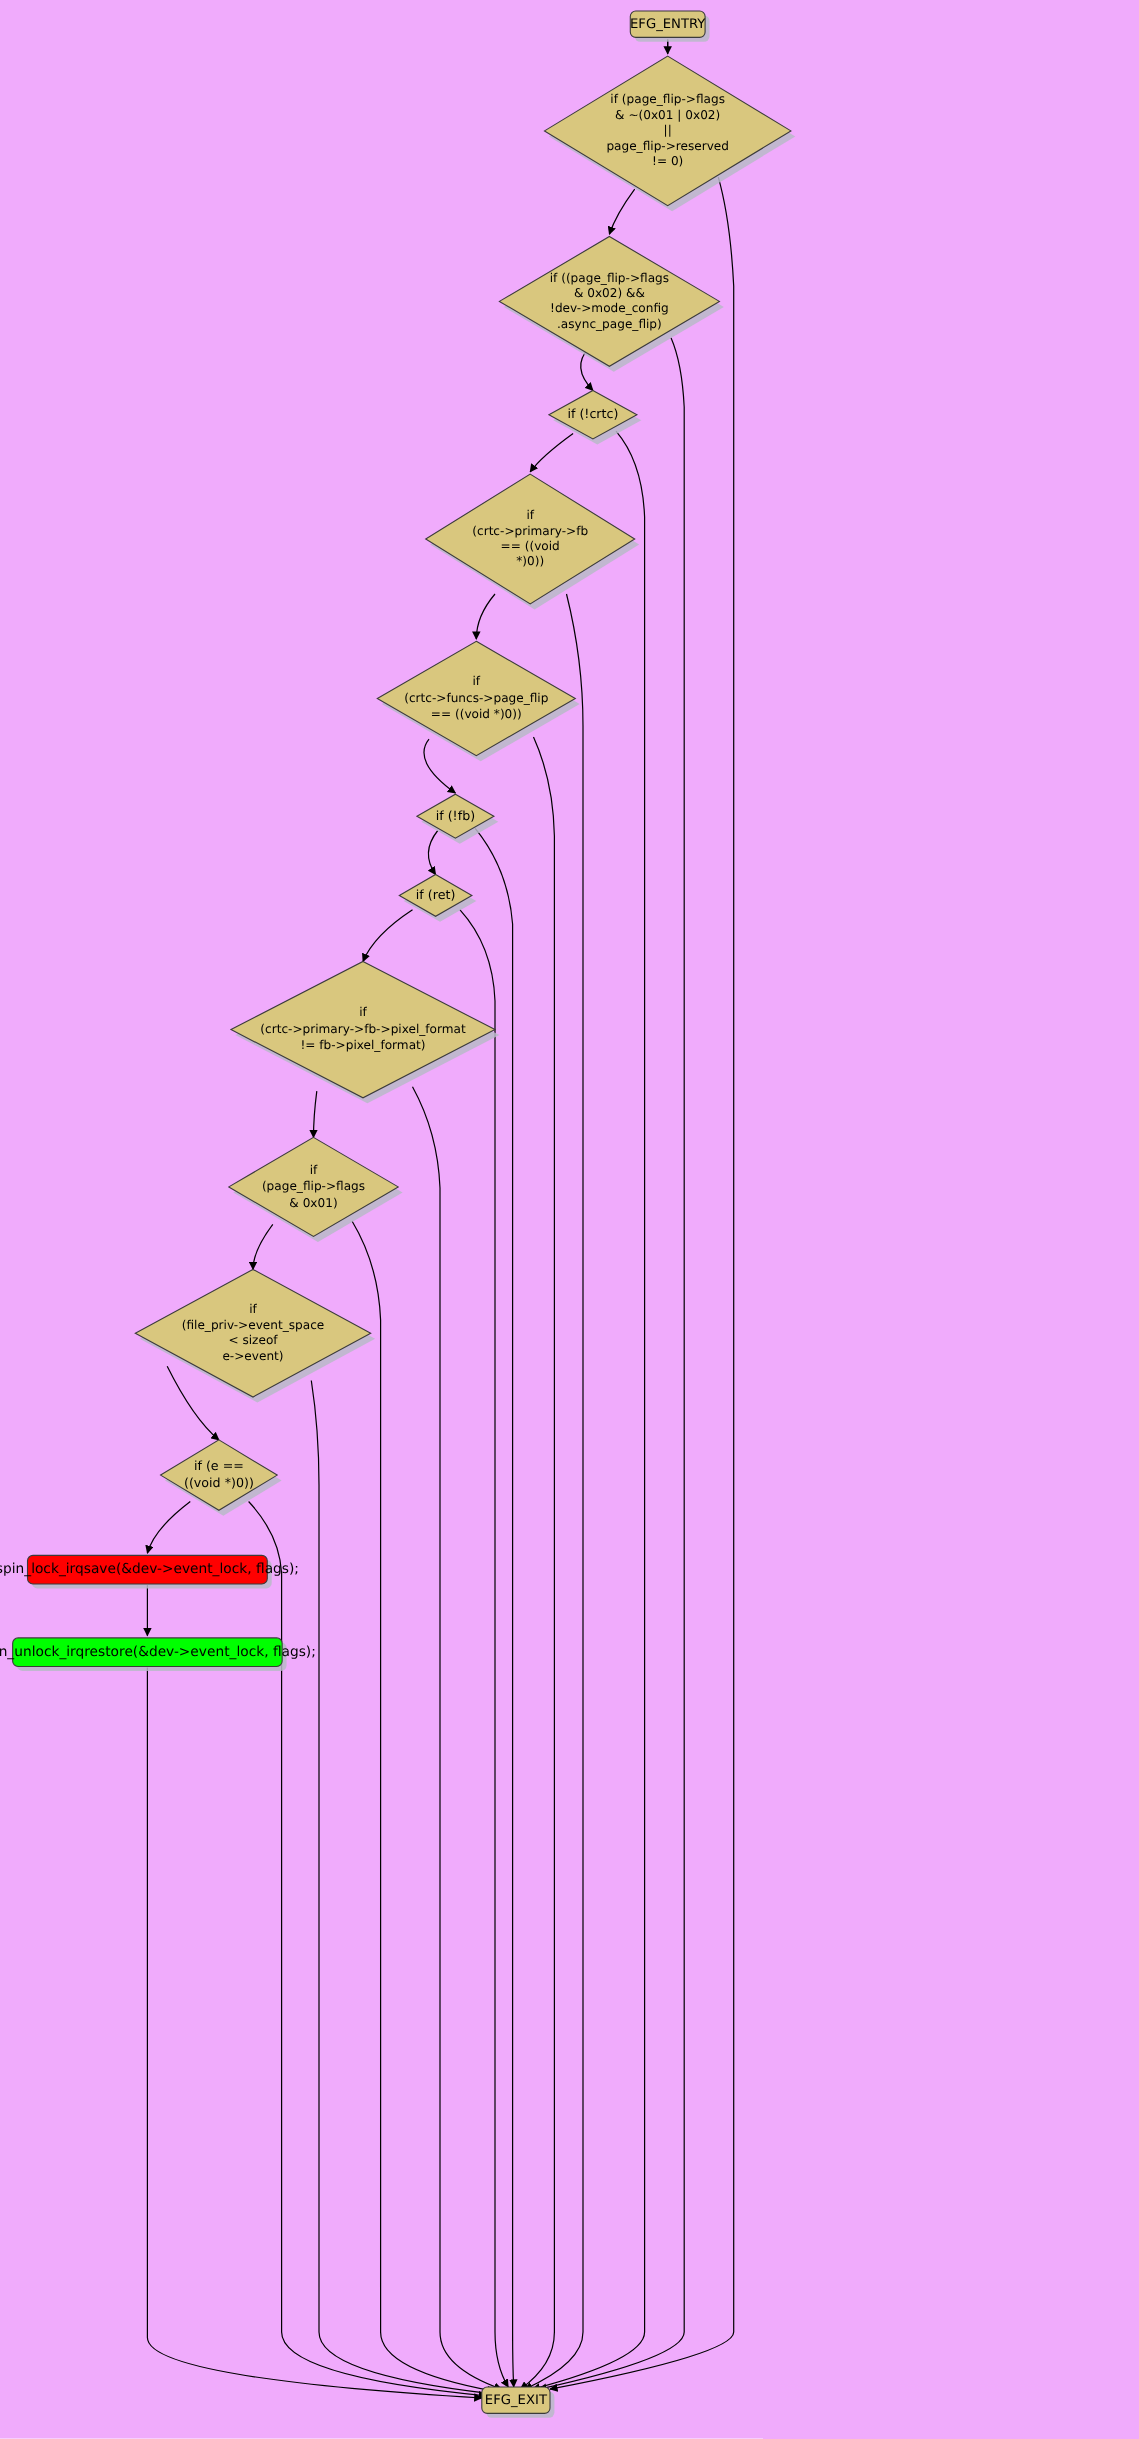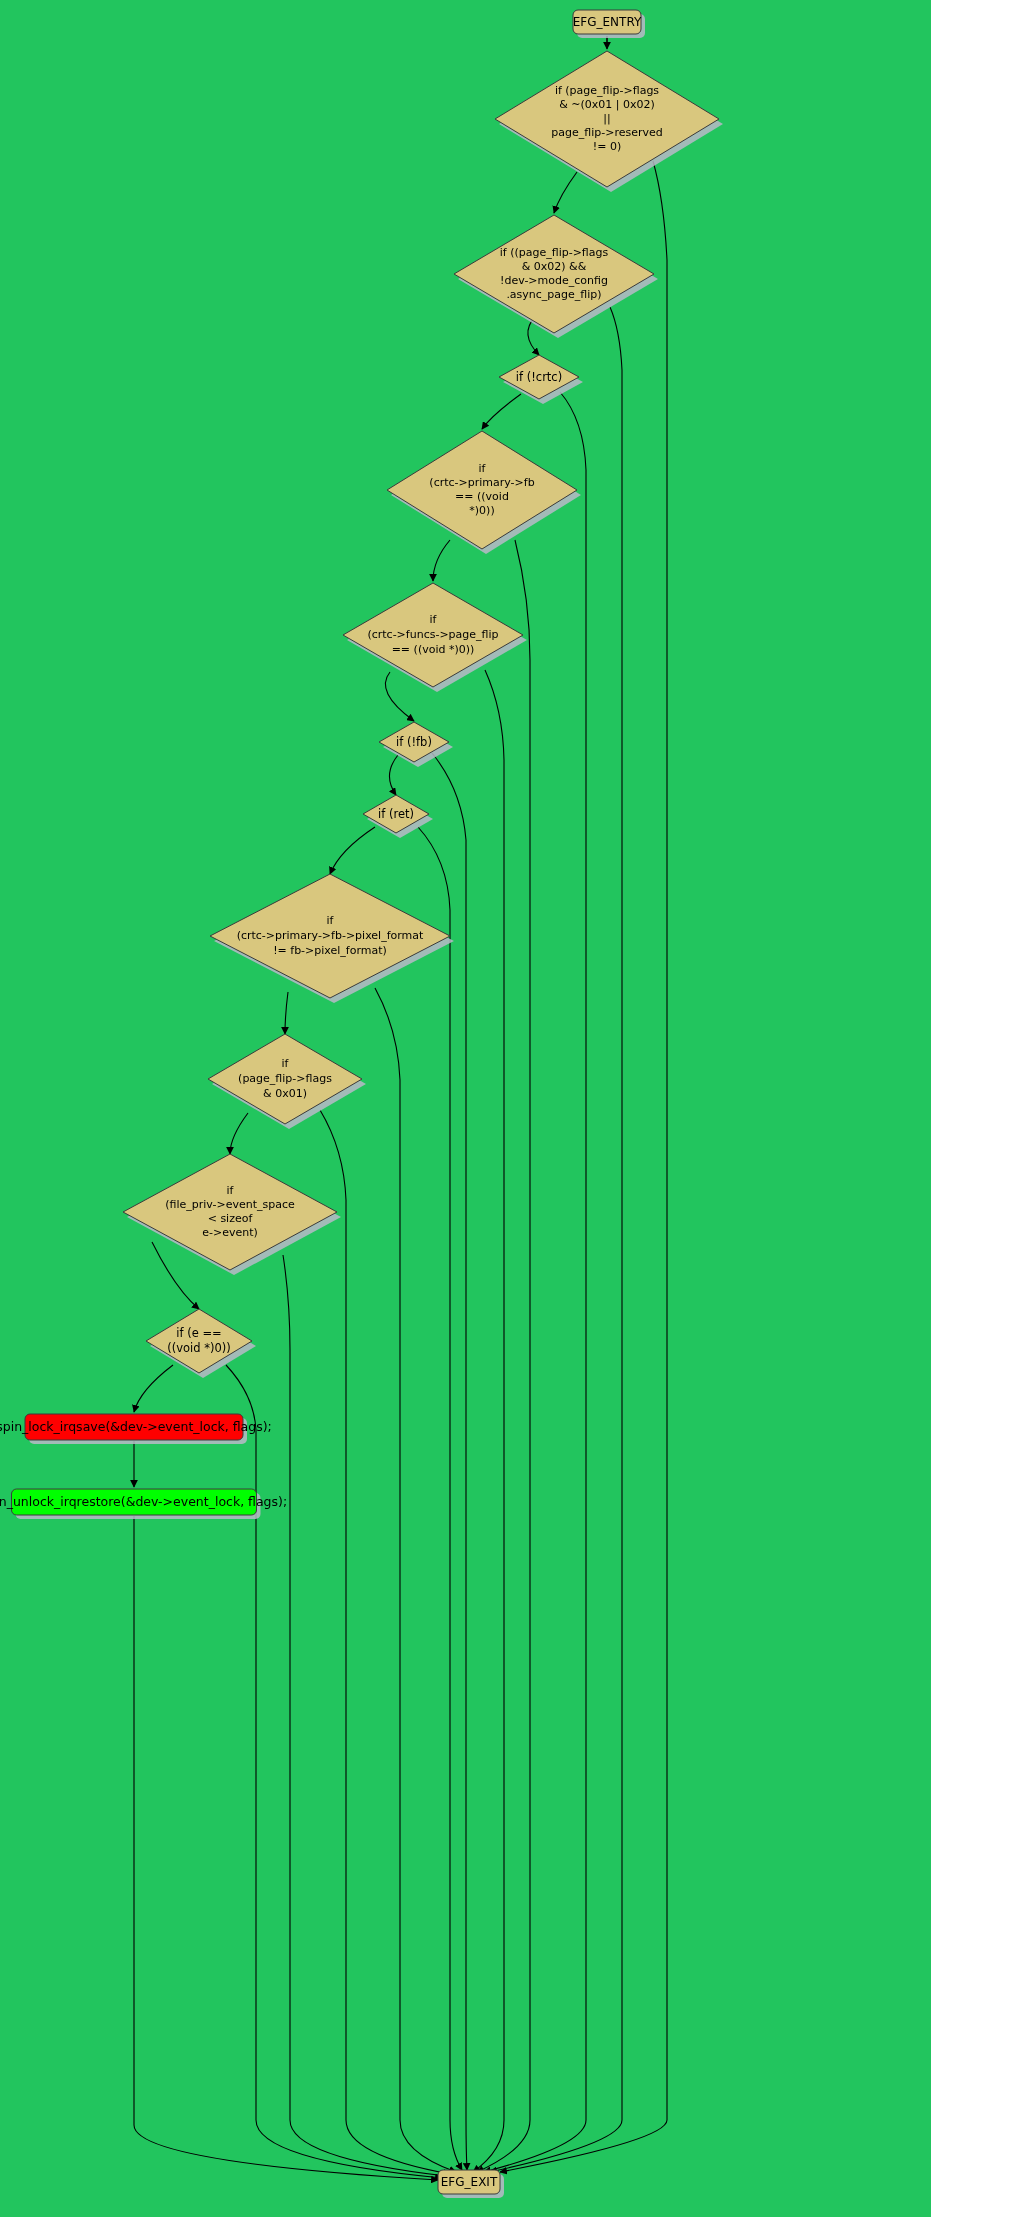--- a/index.html
+++ b/index.html
@@ -5,23 +5,23 @@
   html, body {
     margin: 0;
     padding: 0;
     background: #ffffff;
   }
   body {
     font-family: "DejaVu Sans", sans-serif;
   }
   #cfg-root {
     position: relative;
-    width: 931px;
+    width: 1035px;
     height: 2217px;
-    background: #22c55e;
+    background: #f0abfc;
     overflow: hidden;
   }
   svg#cfg-svg {
     position: absolute;
     left: 0;
     top: 0;
     width: 1035px;
     height: 2217px;
     display: block;
   }

